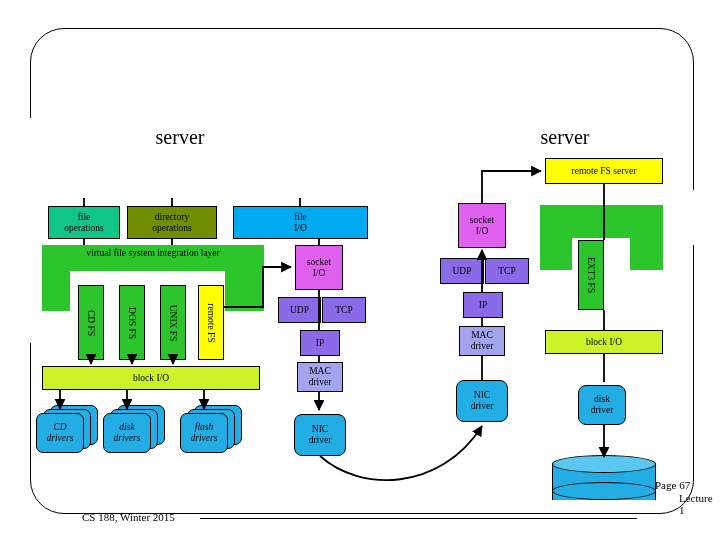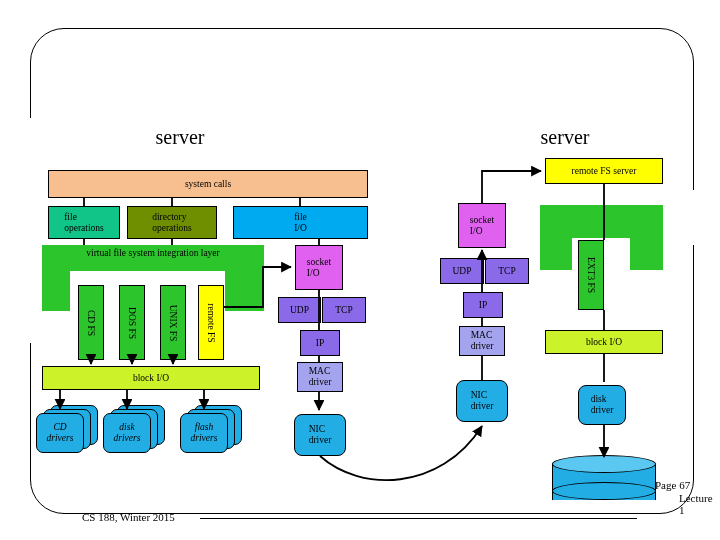--- a/index.html
+++ b/index.html
@@ -52,21 +52,21 @@
   .box {
     position: absolute;
     box-sizing: border-box;
     border: 1px solid #000;
     color: #000;
     font-size: 9.5px;
     line-height: 11px;
     display: flex;
     align-items: center;
     justify-content: center;
-    text-align: left;
+    text-align: center;
   }
   .box .lbl { display: block; white-space: pre-line; }
   .vbox {
     position: absolute;
     box-sizing: border-box;
     border: 1px solid #000;
     color: #000;
     font-size: 9.5px;
     display: flex;
     align-items: center;
@@ -149,23 +149,20 @@
 
   <div id="frame"></div>
 
   <div class="frame-mask" style="left:28px; top:118px; width:5px; height:225px;"></div>
   <div class="frame-mask" style="left:690px; top:190px; width:7px; height:55px;"></div>
 
 
   <div class="side-label" style="left:120px; top:126px; width:120px;">server</div>
   <div class="side-label" style="left:505px; top:126px; width:120px;">server</div>
 
-  <div class="box" style="left:48px; top:170px; width:320px; height:28px; background:#f7bf8f;">
-    <span class="lbl">system calls</span>
-  </div>
 
   <div class="box" style="left:48px; top:206px; width:72px; height:33px; background:#11c487;">
     <span class="lbl">file
 operations</span>
   </div>
 
   <div class="box" style="left:127px; top:206px; width:90px; height:33px; background:#6f8f00;">
     <span class="lbl">directory
 operations</span>
   </div>

